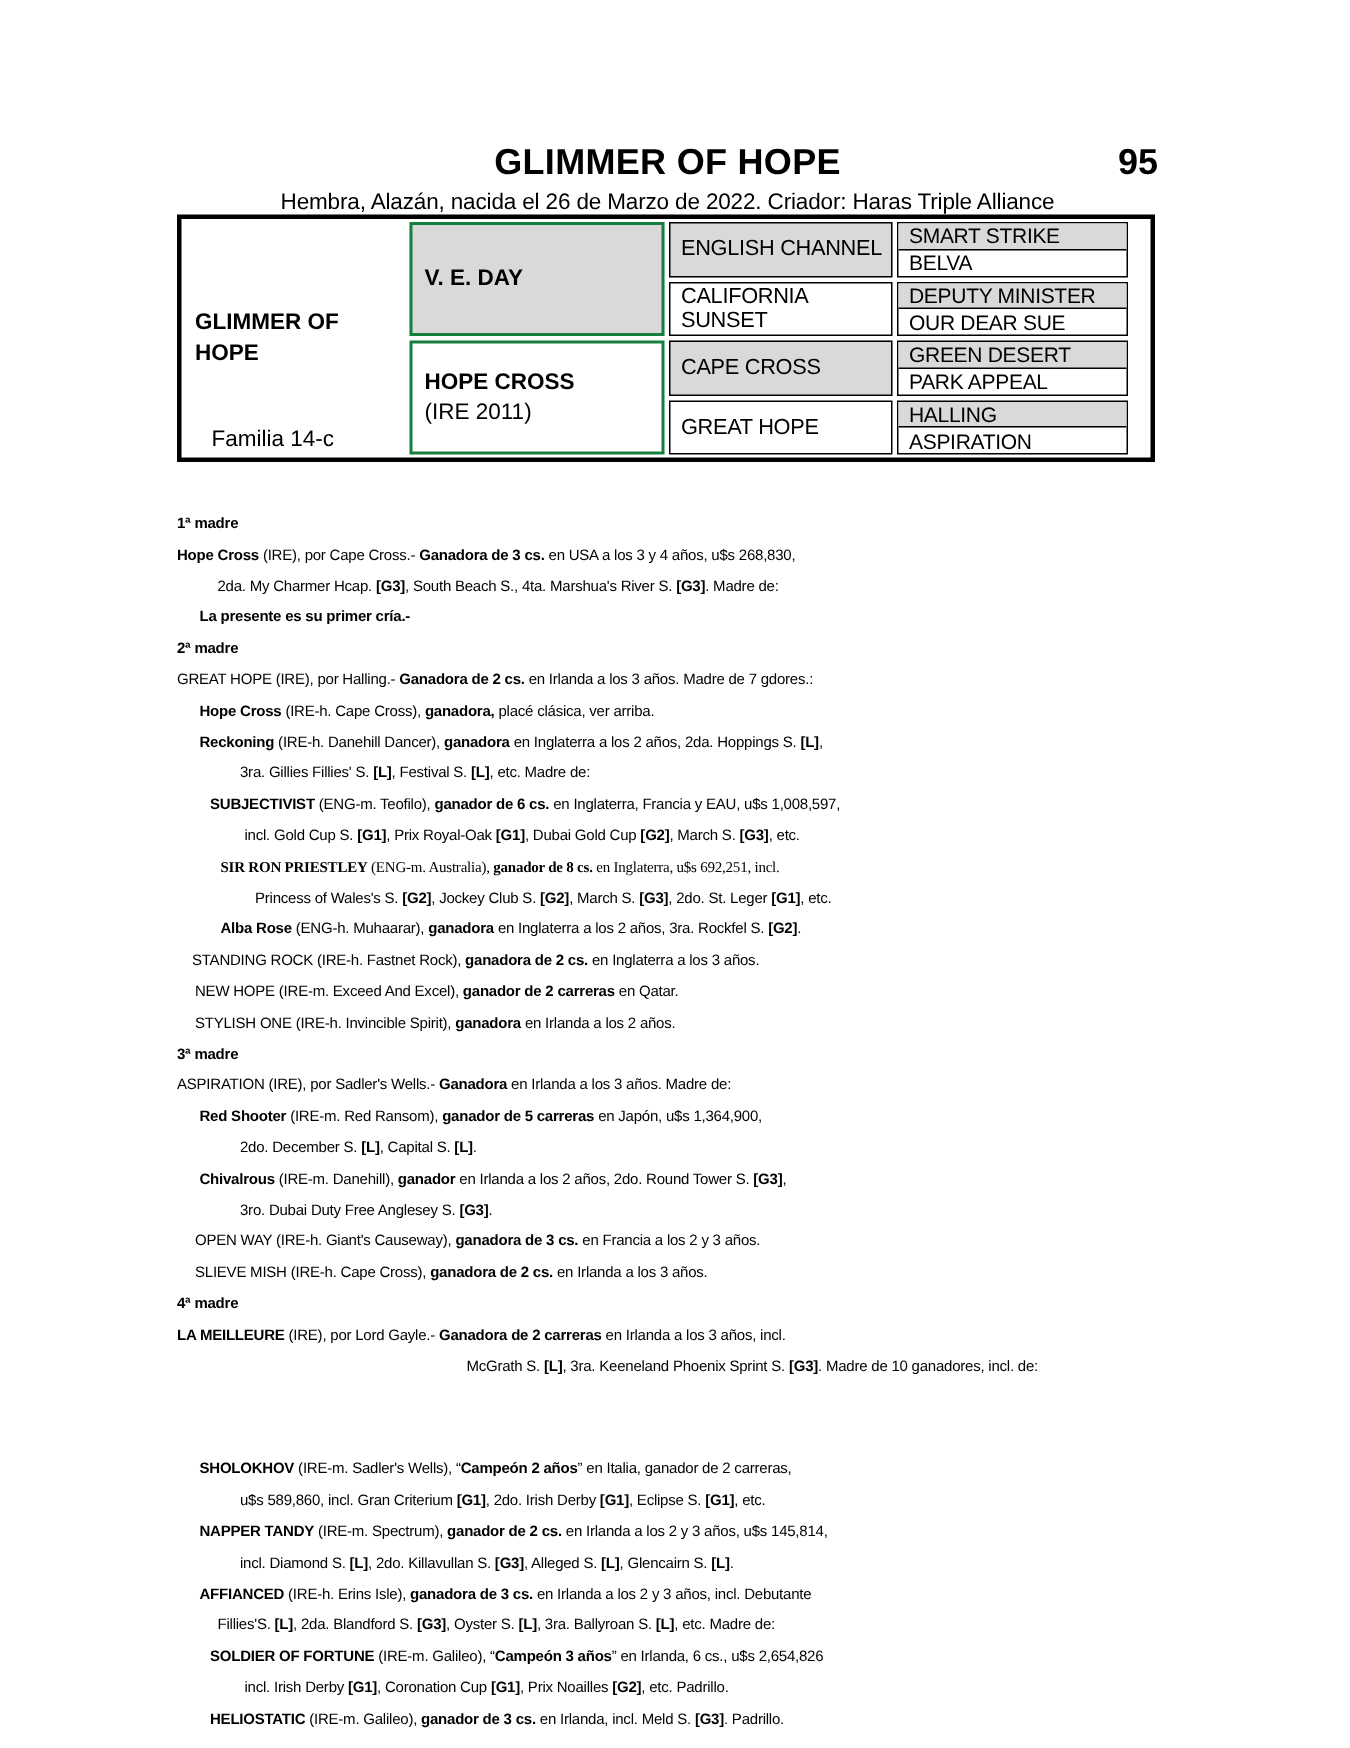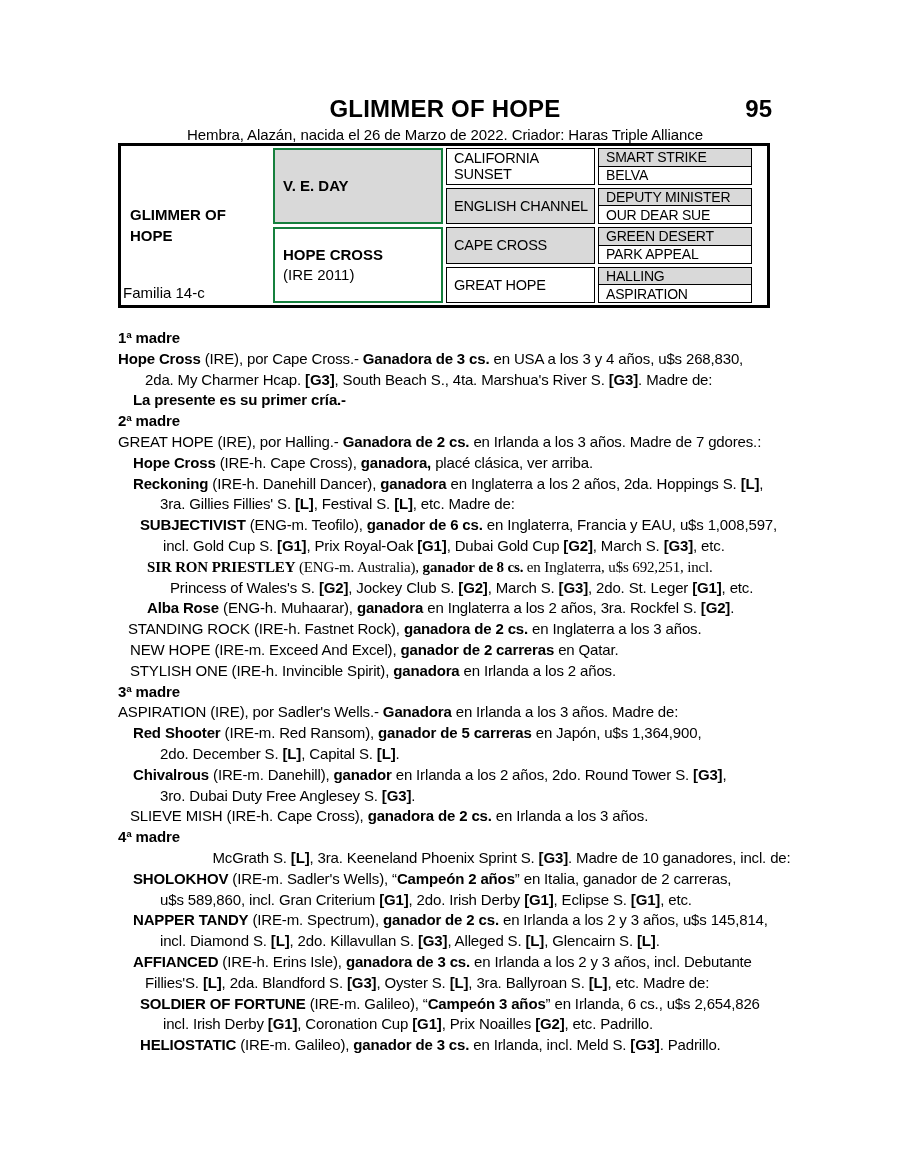--- a/index.html
+++ b/index.html
@@ -32,43 +32,43 @@
     width: 652px; height: 165px;
     border: 3px solid #000;
     display: flex;
     background: #fff;
   }
   .col1 { width: 152px; position: relative; }
   .subject-name {
     position: absolute; top: 58px; left: 9px; width: 118px;
     font-weight: bold; font-size: 15px; line-height: 21px;
   }
-  .family-label { position: absolute; bottom: 4px; left: 2px; font-size: 15px; }
+  .family-label { position: absolute; bottom: 4px; left: 20px; font-size: 15px; }
 
   .col2 { width: 173px; display: flex; flex-direction: column; gap: 3px; padding: 2px 3px 2px 0; }
   .col3 { width: 152px; display: flex; flex-direction: column; gap: 3px; padding: 2px 3px 2px 0; }
   .col4 { width: 156px; display: flex; flex-direction: column; gap: 3px; padding: 2px 2px 2px 0; }
 
   .pbox { flex: 1; border: 2px solid #15803d; display: flex; flex-direction: column; justify-content: center; padding-left: 8px; background: #fff; }
   .pbox.shaded { background: #d9d9d9; }
   .pbox .pname { font-weight: bold; font-size: 15px; line-height: 20px; }
   .pbox .pdetail { font-size: 15px; line-height: 20px; }
 
   .gpbox { flex: 1; border: 1px solid #000; display: flex; align-items: center; padding-left: 7px; font-size: 14.5px; letter-spacing: -0.2px; background: #fff; }
   .gpbox.shaded { background: #d9d9d9; }
 
   .pairbox { flex: 1; border: 1px solid #000; display: flex; flex-direction: column; background: #fff; }
   .anc { flex: 1; display: flex; align-items: center; padding-left: 7px; font-size: 14px; letter-spacing: -0.2px; }
   .anc.first { border-bottom: 1px solid #000; }
   .anc.shaded { background: #d9d9d9; }
 
   
   .ped-text {
-    position: absolute; left: 118px; top: 328px; width: 740px;
-    font-size: 15px; line-height: 20.8px; letter-spacing: -0.15px;
+    position: absolute; left: 118px; top: 340px; width: 740px;
+    font-size: 10px; line-height: 20.8px; letter-spacing: -0.15px;
   }
   .tline { white-space: pre; }
   .tline b { font-weight: bold; }
 </style>
 </head>
 <body>
 
 <div class="page">
 
   <div class="header">
@@ -89,22 +89,22 @@
       <div class="pbox shaded">
         <div class="pname">V. E. DAY</div>
       </div>
       <div class="pbox">
         <div class="pname">HOPE CROSS</div>
         <div class="pdetail">(IRE 2011)</div>
       </div>
     </div>
 
     <div class="col3">
+      <div class="gpbox shaded">ENGLISH CHANNEL</div>
       <div class="gpbox">CALIFORNIA SUNSET</div>
-      <div class="gpbox shaded">ENGLISH CHANNEL</div>
       <div class="gpbox shaded">CAPE CROSS</div>
       <div class="gpbox">GREAT HOPE</div>
     </div>
 
     <div class="col4">
       <div class="pairbox">
         <div class="anc first shaded">SMART STRIKE</div>
         <div class="anc">BELVA</div>
       </div>
       <div class="pairbox">
@@ -139,24 +139,26 @@
       <div class="tline" style="padding-left: 29px;"><b>Alba Rose</b><span> (ENG-h. Muhaarar), </span><b>ganadora</b><span> en Inglaterra a los 2 años, 3ra. Rockfel S. </span><b>[G2]</b><span>.</span></div>
       <div class="tline" style="padding-left: 10px;"><span>STANDING ROCK (IRE-h. Fastnet Rock), </span><b>ganadora de 2 cs.</b><span> en Inglaterra a los 3 años.</span></div>
       <div class="tline" style="padding-left: 12px;"><span>NEW HOPE (IRE-m. Exceed And Excel), </span><b>ganador de 2 carreras</b><span> en Qatar.</span></div>
       <div class="tline" style="padding-left: 12px;"><span>STYLISH ONE (IRE-h. Invincible Spirit), </span><b>ganadora</b><span> en Irlanda a los 2 años.</span></div>
       <div class="tline" style="padding-left: 0px;"><b>3ª madre</b></div>
       <div class="tline" style="padding-left: 0px;"><span>ASPIRATION (IRE), por Sadler's Wells.- </span><b>Ganadora</b><span> en Irlanda a los 3 años. Madre de:</span></div>
       <div class="tline" style="padding-left: 15px;"><b>Red Shooter</b><span> (IRE-m. Red Ransom), </span><b>ganador de 5 carreras</b><span> en Japón, u$s 1,364,900,</span></div>
       <div class="tline" style="padding-left: 42px;"><span>2do. December S. </span><b>[L]</b><span>, Capital S. </span><b>[L]</b><span>.</span></div>
       <div class="tline" style="padding-left: 15px;"><b>Chivalrous</b><span> (IRE-m. Danehill), </span><b>ganador</b><span> en Irlanda a los 2 años, 2do. Round Tower S. </span><b>[G3]</b><span>,</span></div>
       <div class="tline" style="padding-left: 42px;"><span>3ro. Dubai Duty Free Anglesey S. </span><b>[G3]</b><span>.</span></div>
+      <div class="tline" style="padding-left: 12px;"><span>OPEN WAY (IRE-h. Giant's Causeway), </span><b>ganadora de 3 cs.</b><span> en Francia a los 2 y 3 años.</span></div>
       <div class="tline" style="padding-left: 12px;"><span>SLIEVE MISH (IRE-h. Cape Cross), </span><b>ganadora de 2 cs.</b><span> en Irlanda a los 3 años.</span></div>
       <div class="tline" style="padding-left: 0px;"><b>4ª madre</b></div>
+      <div class="tline" style="padding-left: 0px;"><b>LA MEILLEURE</b><span> (IRE), por Lord Gayle.- </span><b>Ganadora de 2 carreras</b><span> en Irlanda a los 3 años, incl.</span></div>
       <div class="tline" style="padding-left: 27px; text-align: center;"><span>McGrath S. </span><b>[L]</b><span>, 3ra. Keeneland Phoenix Sprint S. </span><b>[G3]</b><span>. Madre de 10 ganadores, incl. de:</span></div>
-      <div class="tline" style="padding-left: 15px;"><b>SHOLOKHOV</b><span> (IRE-m. Sadler's Wells), “</span><b>Campeón 2 años</b><span>” en Italia, ganador de 2 carreras,</span></div>
+      <div class="tline" style="padding-left: 15px; margin-top: 48px;"><b>SHOLOKHOV</b><span> (IRE-m. Sadler's Wells), “</span><b>Campeón 2 años</b><span>” en Italia, ganador de 2 carreras,</span></div>
       <div class="tline" style="padding-left: 42px;"><span>u$s 589,860, incl. Gran Criterium </span><b>[G1]</b><span>, 2do. Irish Derby </span><b>[G1]</b><span>, Eclipse S. </span><b>[G1]</b><span>, etc.</span></div>
       <div class="tline" style="padding-left: 15px;"><b>NAPPER TANDY</b><span> (IRE-m. Spectrum), </span><b>ganador de 2 cs.</b><span> en Irlanda a los 2 y 3 años, u$s 145,814,</span></div>
       <div class="tline" style="padding-left: 42px;"><span>incl. Diamond S. </span><b>[L]</b><span>, 2do. Killavullan S. </span><b>[G3]</b><span>, Alleged S. </span><b>[L]</b><span>, Glencairn S. </span><b>[L]</b><span>.</span></div>
       <div class="tline" style="padding-left: 15px;"><b>AFFIANCED</b><span> (IRE-h. Erins Isle), </span><b>ganadora de 3 cs.</b><span> en Irlanda a los 2 y 3 años, incl. Debutante</span></div>
       <div class="tline" style="padding-left: 27px;"><span>Fillies'S. </span><b>[L]</b><span>, 2da. Blandford S. </span><b>[G3]</b><span>, Oyster S. </span><b>[L]</b><span>, 3ra. Ballyroan S. </span><b>[L]</b><span>, etc. Madre de:</span></div>
       <div class="tline" style="padding-left: 22px;"><b>SOLDIER OF FORTUNE</b><span> (IRE-m. Galileo), “</span><b>Campeón 3 años</b><span>” en Irlanda, 6 cs., u$s 2,654,826</span></div>
       <div class="tline" style="padding-left: 45px;"><span>incl. Irish Derby </span><b>[G1]</b><span>, Coronation Cup </span><b>[G1]</b><span>, Prix Noailles </span><b>[G2]</b><span>, etc. Padrillo.</span></div>
       <div class="tline" style="padding-left: 22px;"><b>HELIOSTATIC</b><span> (IRE-m. Galileo), </span><b>ganador de 3 cs.</b><span> en Irlanda, incl. Meld S. </span><b>[G3]</b><span>. Padrillo.</span></div>
     </div>
 

